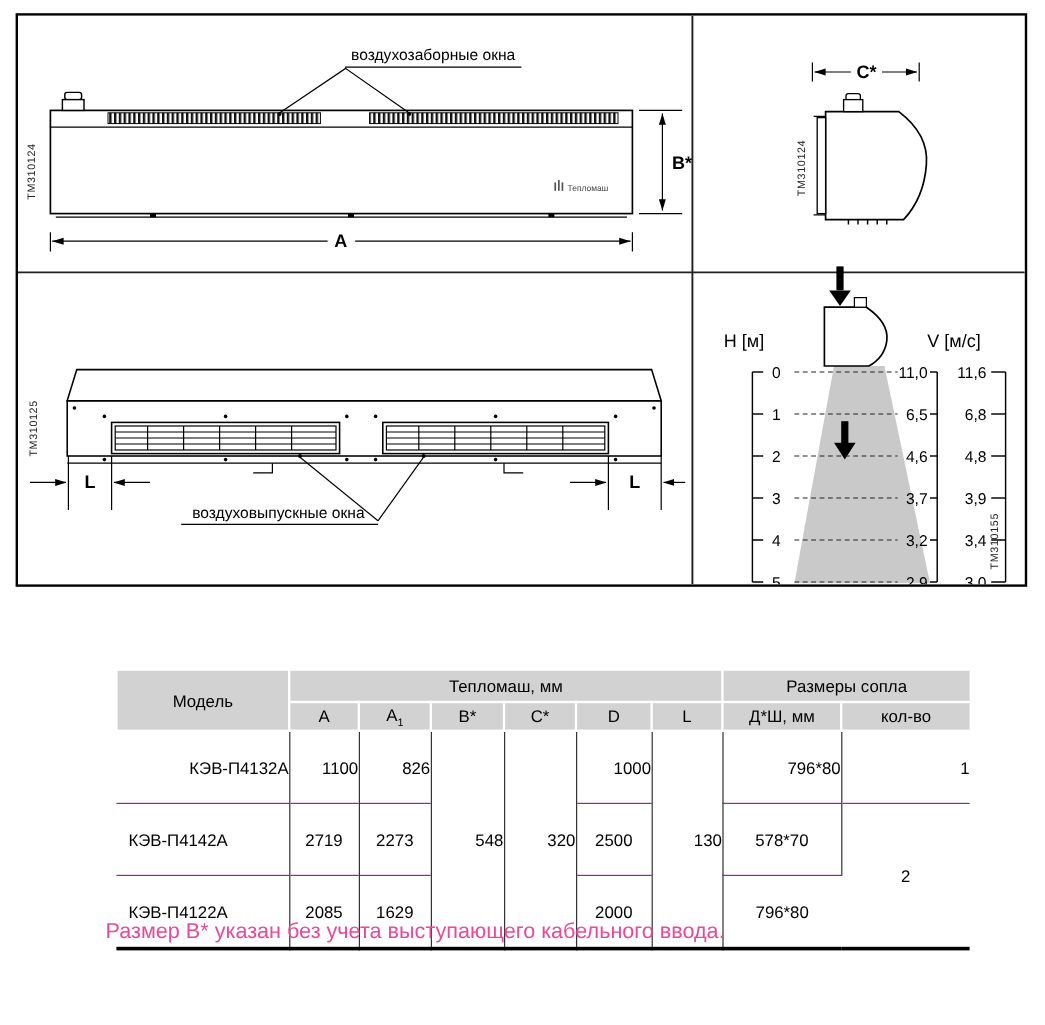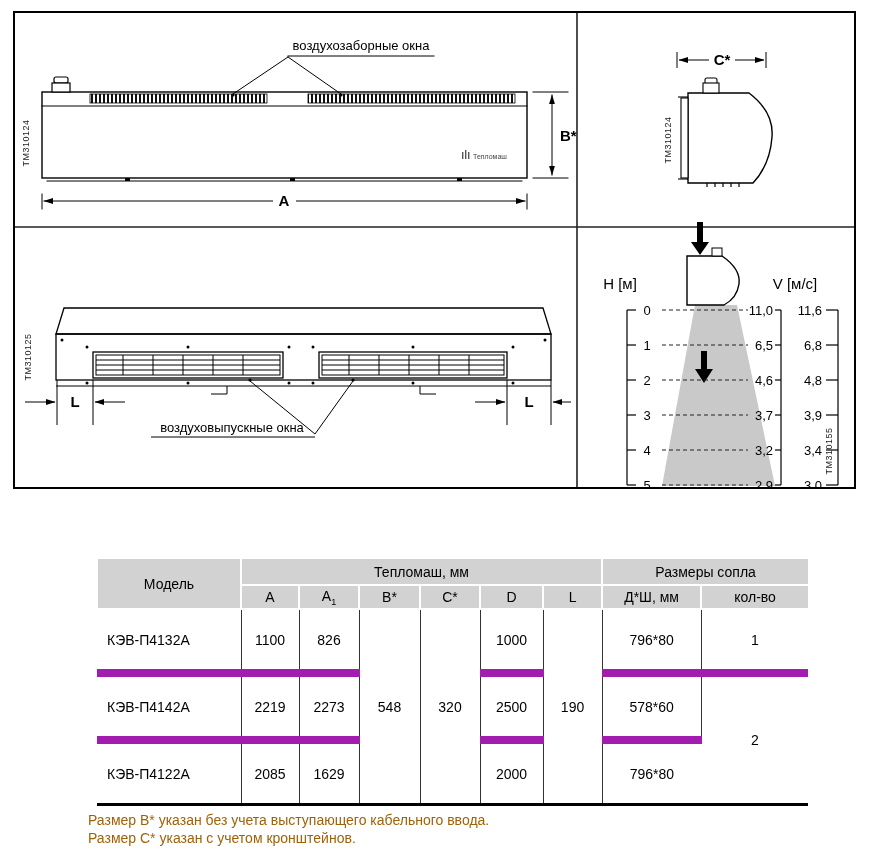--- a/index.html
+++ b/index.html
@@ -12,26 +12,26 @@
   svg .lbl{font-size:13px;}
   svg .tm{font-size:9px;fill:#222;letter-spacing:.5px;}
   svg .num{font-size:13px;}
   svg .axis{font-size:15px;}
   svg .logo{font-size:7px;fill:#444;}
   .dims-table{position:absolute;left:96px;top:557px;}
   table{border-collapse:collapse;table-layout:fixed;width:711px;border-bottom:3px solid #000;font-size:14px;}
   th{background:#d2d2d2;border:2px solid #fff;font-weight:normal;padding:0;}
   tr.h1 th{height:25px;}
   tr.h2 th{height:22px;}
-  td{border-right:1px solid #333;border-top:8px solid #a21caf;text-align:center;height:59px;padding:0;}
-  tr.r1 td{border-top:none;}
+  td{border-right:1px solid #333;border-top:1px solid #a21caf;text-align:center;height:59px;padding:0;}
+  tr.r1 td{border-top:none;text-align:right;}
   td:last-child,th:last-child{border-right:none;}
   td.model{text-align:left;padding-left:10px;}
   sub{font-size:9px;}
-  .notes{position:absolute;left:88px;top:812px;font-size:14px;line-height:1.28;color:#a16207;}
+  .notes{position:absolute;left:88px;top:765px;font-size:18px;line-height:1.28;color:#ec4899;}
 </style>
 </head>
 <body>
 
 <div class="page">
 
   <div class="frame">
     <svg width="839" height="474" viewBox="0 0 839 474">
       <defs>
         <marker id="arr" markerWidth="10" markerHeight="8" refX="9" refY="3.5" orient="auto-start-reverse" markerUnits="userSpaceOnUse">
@@ -330,41 +330,40 @@
         <th>Д*Ш, мм</th>
         <th>кол-во</th>
       </tr>
       <tr class="r1">
         <td class="model">КЭВ-П4132А</td>
         <td>1100</td>
         <td>826</td>
         <td rowspan="3">548</td>
         <td rowspan="3">320</td>
         <td>1000</td>
-        <td rowspan="3">190</td>
+        <td rowspan="3">130</td>
         <td>796*80</td>
         <td>1</td>
       </tr>
       <tr>
         <td class="model">КЭВ-П4142А</td>
-        <td>2219</td>
+        <td>2719</td>
         <td>2273</td>
         <td>2500</td>
-        <td>578*60</td>
+        <td>578*70</td>
         <td rowspan="2">2</td>
       </tr>
       <tr>
         <td class="model">КЭВ-П4122А</td>
         <td>2085</td>
         <td>1629</td>
         <td>2000</td>
         <td>796*80</td>
       </tr>
     </tbody>
       </table>
   </div>
 
   <div class="notes">
     <div>Размер B* указан без учета выступающего кабельного ввода.</div>
-    <div>Размер C* указан с учетом кронштейнов.</div>
   </div>
 
 </div>
 
 </body></html>

